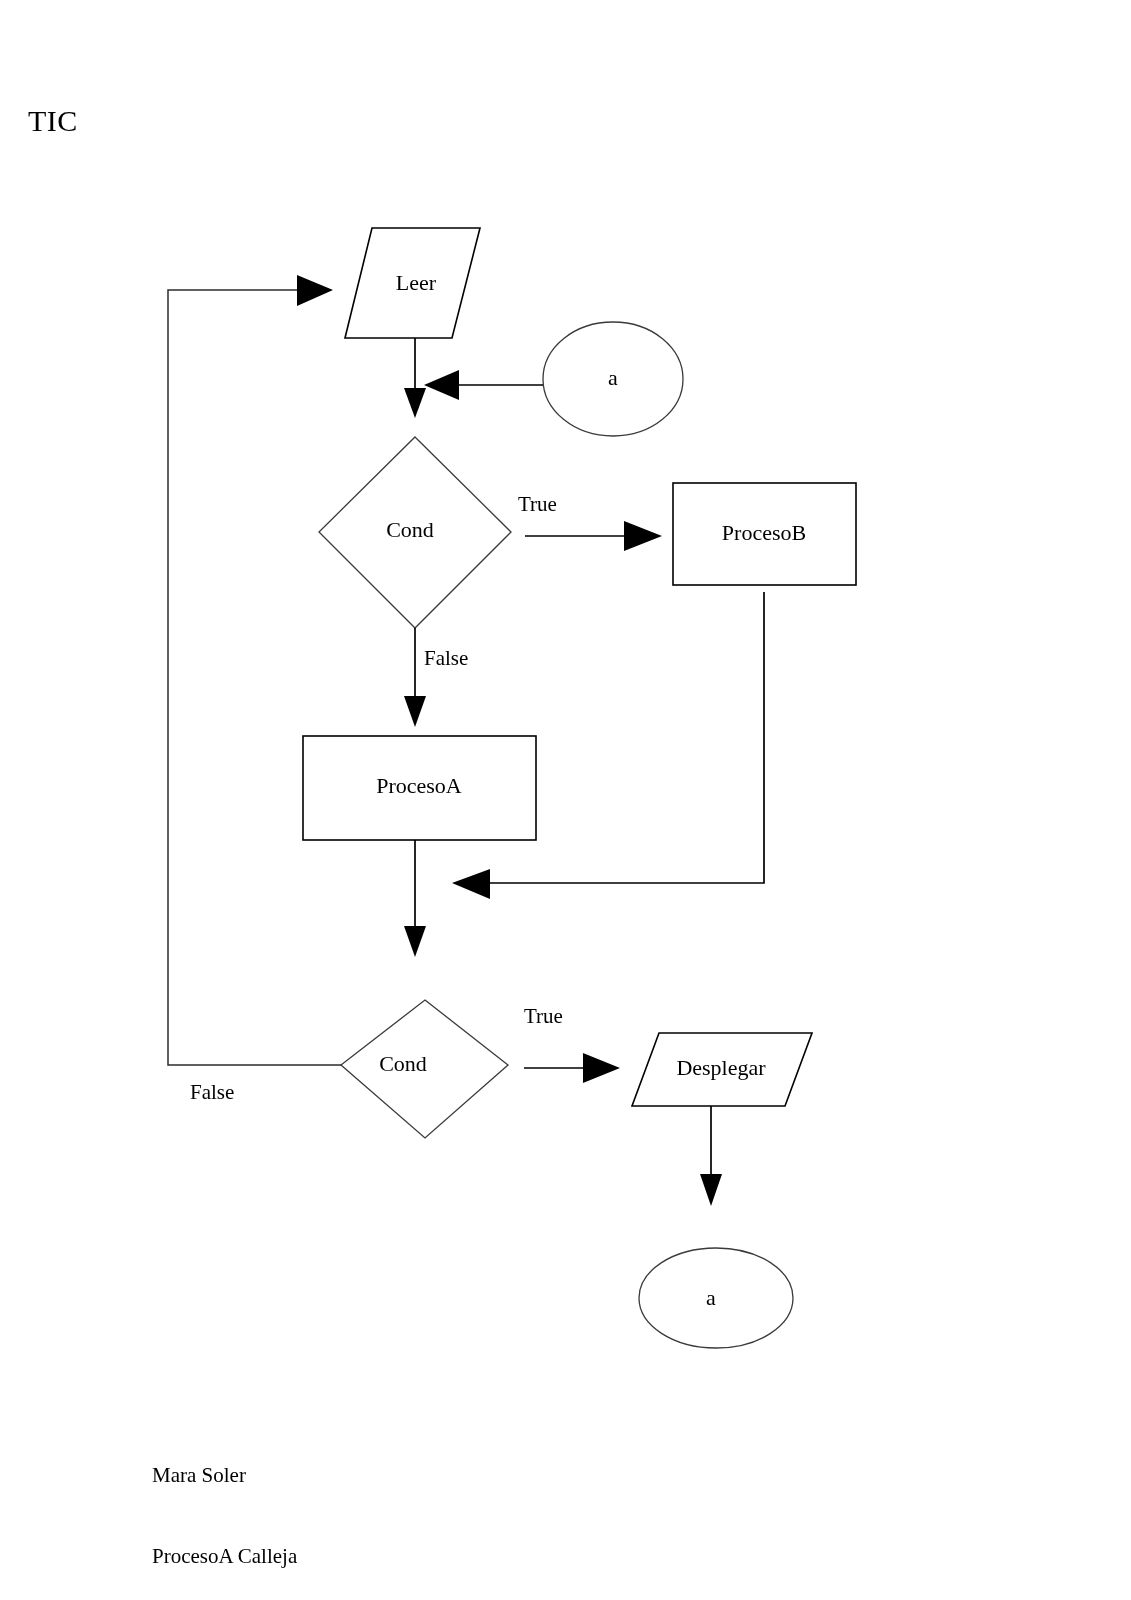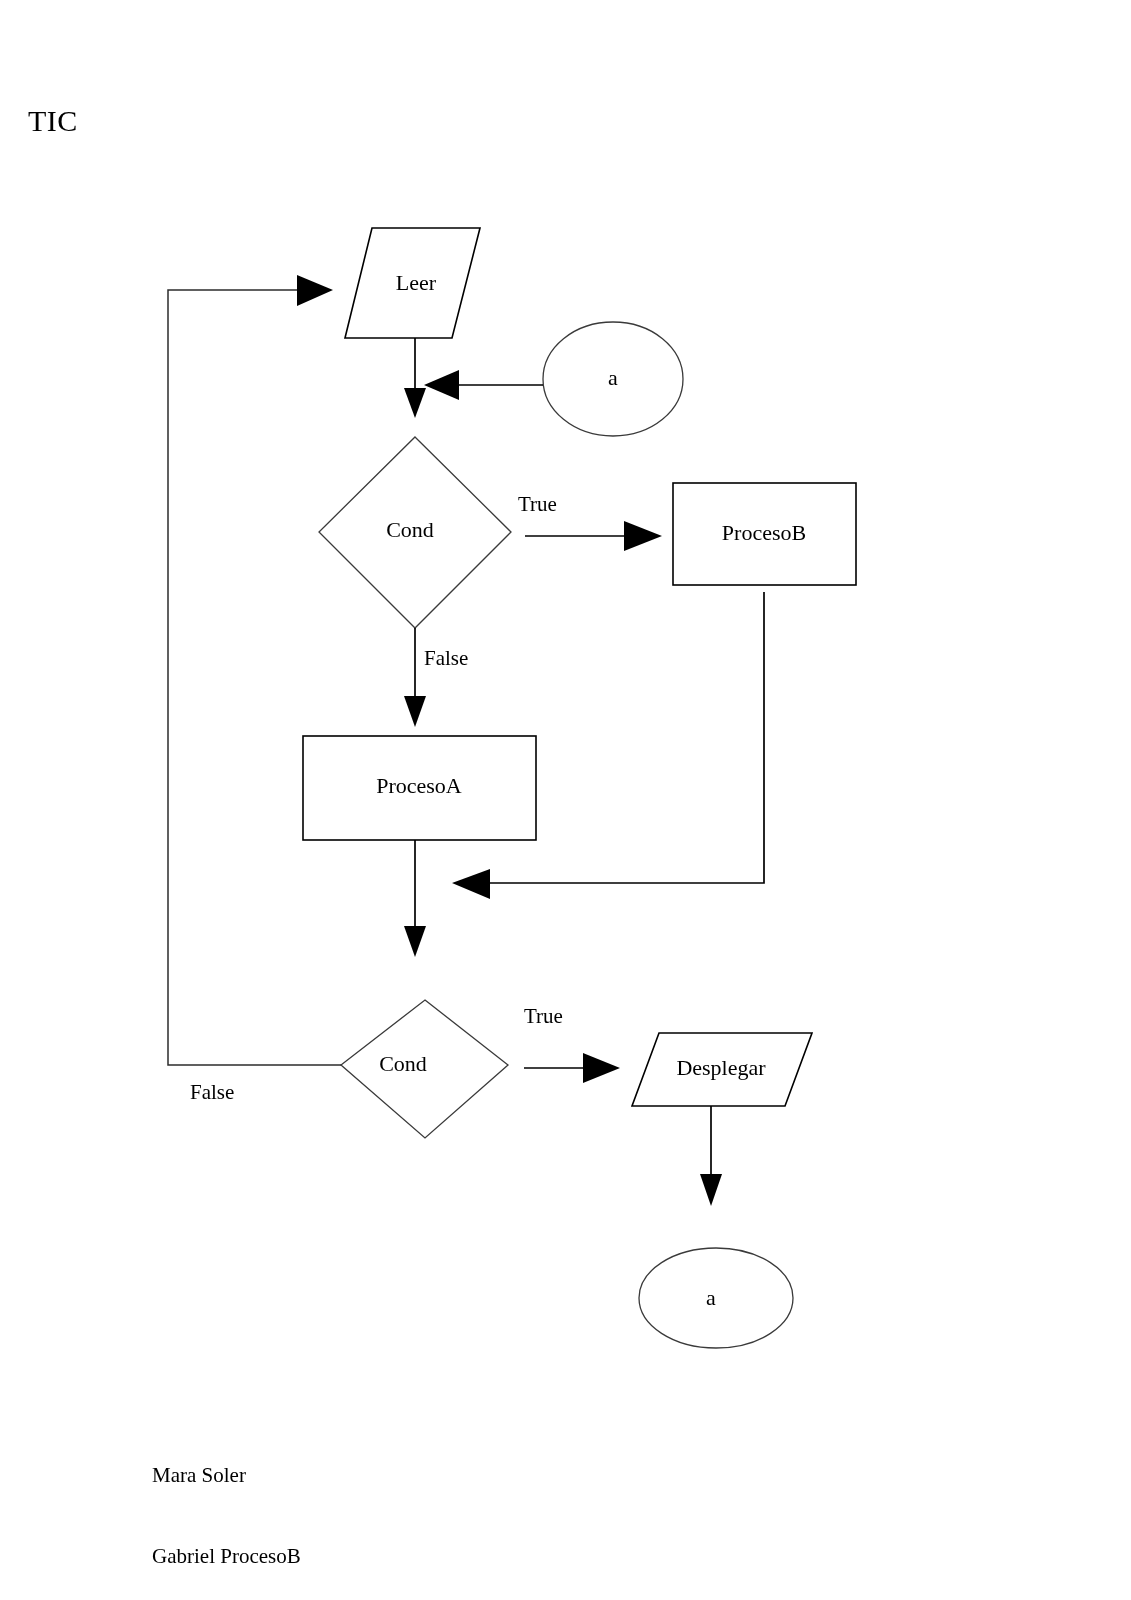--- a/index.html
+++ b/index.html
@@ -183,16 +183,16 @@
 
     <g>
       <ellipse class="shape-thin" cx="716" cy="1298" rx="77" ry="50"></ellipse>
       <text class="node-label" x="711" y="1300">a</text>
     </g>
 
   </svg>
 
   <div class="authors">
     <span class="author-line">Mara Soler</span>
-    <span class="author-line">Gabriel ProcesoB</span>
+    <span class="author-line">ProcesoA Calleja</span>
   </div>
 
 </div>
 
 </body></html>

